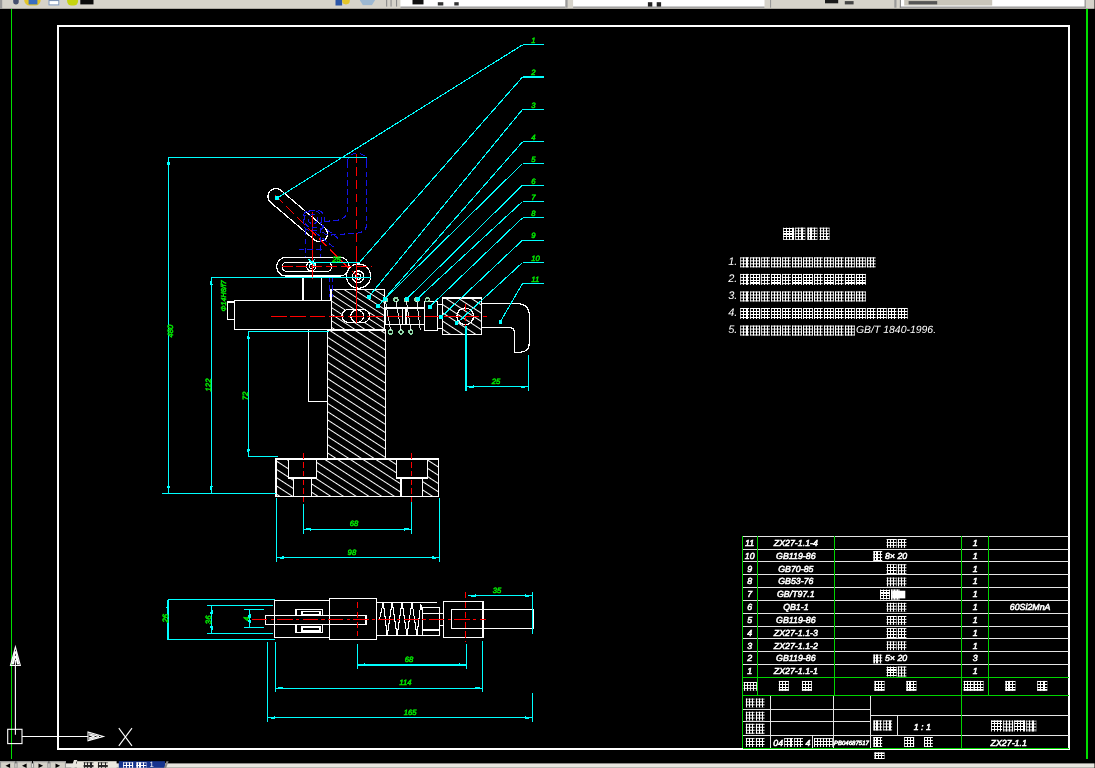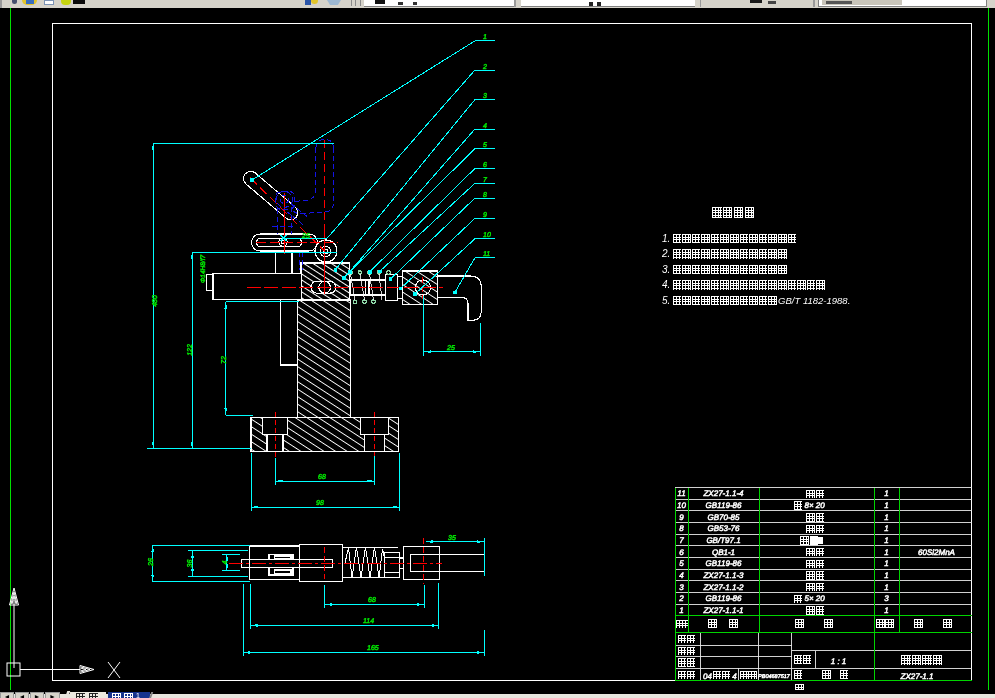--- a/index.html
+++ b/index.html
@@ -355,21 +355,21 @@
 <div class="t" style="left:662px;top:233.5px;color:#fff;font-style:italic;font-size:10px">1.</div>
 <div class="t" style="left:672.5px;top:233.5px"><i class="cj" style="width:8.6px;height:9.6px;margin-right:1.0px"></i><i class="cj" style="width:8.6px;height:9.6px;margin-right:1.0px"></i><i class="cj" style="width:8.6px;height:9.6px;margin-right:1.0px"></i><i class="cj" style="width:8.6px;height:9.6px;margin-right:1.0px"></i><i class="cj" style="width:8.6px;height:9.6px;margin-right:1.0px"></i><i class="cj" style="width:8.6px;height:9.6px;margin-right:1.0px"></i><i class="cj" style="width:8.6px;height:9.6px;margin-right:1.0px"></i><i class="cj" style="width:8.6px;height:9.6px;margin-right:1.0px"></i><i class="cj" style="width:8.6px;height:9.6px;margin-right:1.0px"></i><i class="cj" style="width:8.6px;height:9.6px;margin-right:1.0px"></i><i class="cj" style="width:8.6px;height:9.6px;margin-right:1.0px"></i><i class="cj" style="width:8.6px;height:9.6px;margin-right:1.0px"></i><i class="cj" style="width:8.6px;height:9.6px;margin-right:1.0px"></i></div>
 <div class="t" style="left:662px;top:249px;color:#fff;font-style:italic;font-size:10px">2.</div>
 <div class="t" style="left:672.5px;top:249px"><i class="cj" style="width:8.6px;height:9.6px;margin-right:1.0px"></i><i class="cj" style="width:8.6px;height:9.6px;margin-right:1.0px"></i><i class="cj" style="width:8.6px;height:9.6px;margin-right:1.0px"></i><i class="cj" style="width:8.6px;height:9.6px;margin-right:1.0px"></i><i class="cj" style="width:8.6px;height:9.6px;margin-right:1.0px"></i><i class="cj" style="width:8.6px;height:9.6px;margin-right:1.0px"></i><i class="cj" style="width:8.6px;height:9.6px;margin-right:1.0px"></i><i class="cj" style="width:8.6px;height:9.6px;margin-right:1.0px"></i><i class="cj" style="width:8.6px;height:9.6px;margin-right:1.0px"></i><i class="cj" style="width:8.6px;height:9.6px;margin-right:1.0px"></i><i class="cj" style="width:8.6px;height:9.6px;margin-right:1.0px"></i><i class="cj" style="width:8.6px;height:9.6px;margin-right:1.0px"></i></div>
 <div class="t" style="left:662px;top:264.5px;color:#fff;font-style:italic;font-size:10px">3.</div>
 <div class="t" style="left:672.5px;top:264.5px"><i class="cj" style="width:8.6px;height:9.6px;margin-right:1.0px"></i><i class="cj" style="width:8.6px;height:9.6px;margin-right:1.0px"></i><i class="cj" style="width:8.6px;height:9.6px;margin-right:1.0px"></i><i class="cj" style="width:8.6px;height:9.6px;margin-right:1.0px"></i><i class="cj" style="width:8.6px;height:9.6px;margin-right:1.0px"></i><i class="cj" style="width:8.6px;height:9.6px;margin-right:1.0px"></i><i class="cj" style="width:8.6px;height:9.6px;margin-right:1.0px"></i><i class="cj" style="width:8.6px;height:9.6px;margin-right:1.0px"></i><i class="cj" style="width:8.6px;height:9.6px;margin-right:1.0px"></i><i class="cj" style="width:8.6px;height:9.6px;margin-right:1.0px"></i><i class="cj" style="width:8.6px;height:9.6px;margin-right:1.0px"></i><i class="cj" style="width:8.6px;height:9.6px;margin-right:1.0px"></i></div>
 <div class="t" style="left:662px;top:280px;color:#fff;font-style:italic;font-size:10px">4.</div>
 <div class="t" style="left:672.5px;top:280px"><i class="cj" style="width:8.6px;height:9.6px;margin-right:1.0px"></i><i class="cj" style="width:8.6px;height:9.6px;margin-right:1.0px"></i><i class="cj" style="width:8.6px;height:9.6px;margin-right:1.0px"></i><i class="cj" style="width:8.6px;height:9.6px;margin-right:1.0px"></i><i class="cj" style="width:8.6px;height:9.6px;margin-right:1.0px"></i><i class="cj" style="width:8.6px;height:9.6px;margin-right:1.0px"></i><i class="cj" style="width:8.6px;height:9.6px;margin-right:1.0px"></i><i class="cj" style="width:8.6px;height:9.6px;margin-right:1.0px"></i><i class="cj" style="width:8.6px;height:9.6px;margin-right:1.0px"></i><i class="cj" style="width:8.6px;height:9.6px;margin-right:1.0px"></i><i class="cj" style="width:8.6px;height:9.6px;margin-right:1.0px"></i><i class="cj" style="width:8.6px;height:9.6px;margin-right:1.0px"></i><i class="cj" style="width:8.6px;height:9.6px;margin-right:1.0px"></i><i class="cj" style="width:8.6px;height:9.6px;margin-right:1.0px"></i><i class="cj" style="width:8.6px;height:9.6px;margin-right:1.0px"></i><i class="cj" style="width:8.6px;height:9.6px;margin-right:1.0px"></i></div>
 <div class="t" style="left:662px;top:295.5px;color:#fff;font-style:italic;font-size:10px">5.</div>
 <div class="t" style="left:672.5px;top:295.5px"><i class="cj" style="width:8.6px;height:9.6px;margin-right:1.0px"></i><i class="cj" style="width:8.6px;height:9.6px;margin-right:1.0px"></i><i class="cj" style="width:8.6px;height:9.6px;margin-right:1.0px"></i><i class="cj" style="width:8.6px;height:9.6px;margin-right:1.0px"></i><i class="cj" style="width:8.6px;height:9.6px;margin-right:1.0px"></i><i class="cj" style="width:8.6px;height:9.6px;margin-right:1.0px"></i><i class="cj" style="width:8.6px;height:9.6px;margin-right:1.0px"></i><i class="cj" style="width:8.6px;height:9.6px;margin-right:1.0px"></i><i class="cj" style="width:8.6px;height:9.6px;margin-right:1.0px"></i><i class="cj" style="width:8.6px;height:9.6px;margin-right:1.0px"></i><i class="cj" style="width:8.6px;height:9.6px;margin-right:1.0px"></i></div>
-<div class="t" style="left:778.1px;top:296.0px;color:#fff;font-style:italic;font-size:9.5px">GB/T 1182-1988.</div>
+<div class="t" style="left:778.1px;top:296.0px;color:#fff;font-style:italic;font-size:9.5px">GB/T 1840-1996.</div>
 <div class="t" style="left:806px;top:489.6px"><i class="cj" style="width:8.5px;height:8.6px;margin-right:1.2px"></i><i class="cj" style="width:8.5px;height:8.6px;margin-right:1.2px"></i></div>
 <div class="t" style="left:793.5px;top:501.26000000000005px"><i class="cj" style="width:8.5px;height:8.6px;margin-right:1.2px"></i></div>
 <div class="t" style="left:806px;top:512.9200000000001px"><i class="cj" style="width:8.5px;height:8.6px;margin-right:1.2px"></i><i class="cj" style="width:8.5px;height:8.6px;margin-right:1.2px"></i></div>
 <div class="t" style="left:806px;top:524.58px"><i class="cj" style="width:8.5px;height:8.6px;margin-right:1.2px"></i><i class="cj" style="width:8.5px;height:8.6px;margin-right:1.2px"></i></div>
 <div class="t" style="left:800px;top:536.24px"><i class="cj" style="width:8.5px;height:8.6px;margin-right:1.2px"></i><i class="cj" style="width:8.5px;height:8.6px;margin-right:1.2px"></i></div>
 <div class="t" style="left:806px;top:547.9px"><i class="cj" style="width:8.5px;height:8.6px;margin-right:1.2px"></i><i class="cj" style="width:8.5px;height:8.6px;margin-right:1.2px"></i></div>
 <div class="t" style="left:806px;top:559.5600000000001px"><i class="cj" style="width:8.5px;height:8.6px;margin-right:1.2px"></i><i class="cj" style="width:8.5px;height:8.6px;margin-right:1.2px"></i></div>
 <div class="t" style="left:806px;top:571.22px"><i class="cj" style="width:8.5px;height:8.6px;margin-right:1.2px"></i><i class="cj" style="width:8.5px;height:8.6px;margin-right:1.2px"></i></div>
 <div class="t" style="left:806px;top:582.88px"><i class="cj" style="width:8.5px;height:8.6px;margin-right:1.2px"></i><i class="cj" style="width:8.5px;height:8.6px;margin-right:1.2px"></i></div>
 <div class="t" style="left:793.5px;top:594.54px"><i class="cj" style="width:8.5px;height:8.6px;margin-right:1.2px"></i></div>

